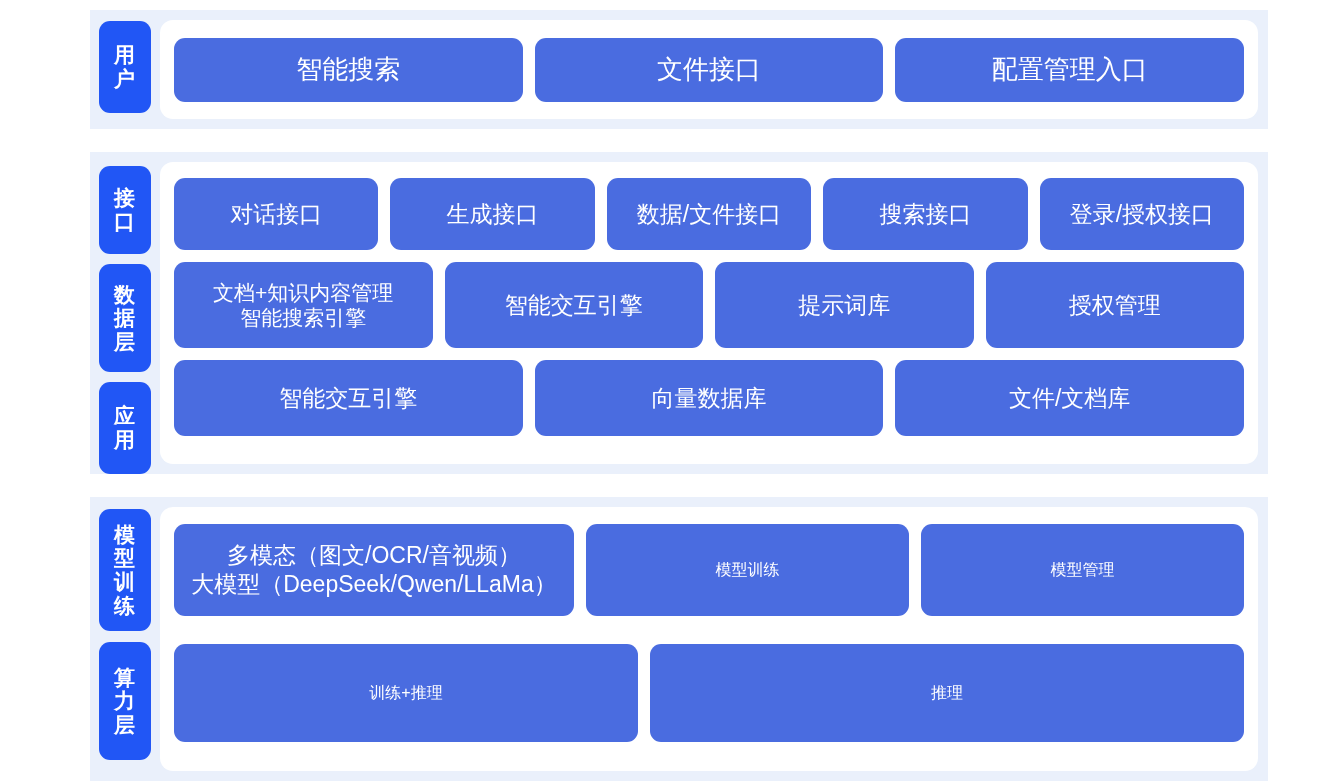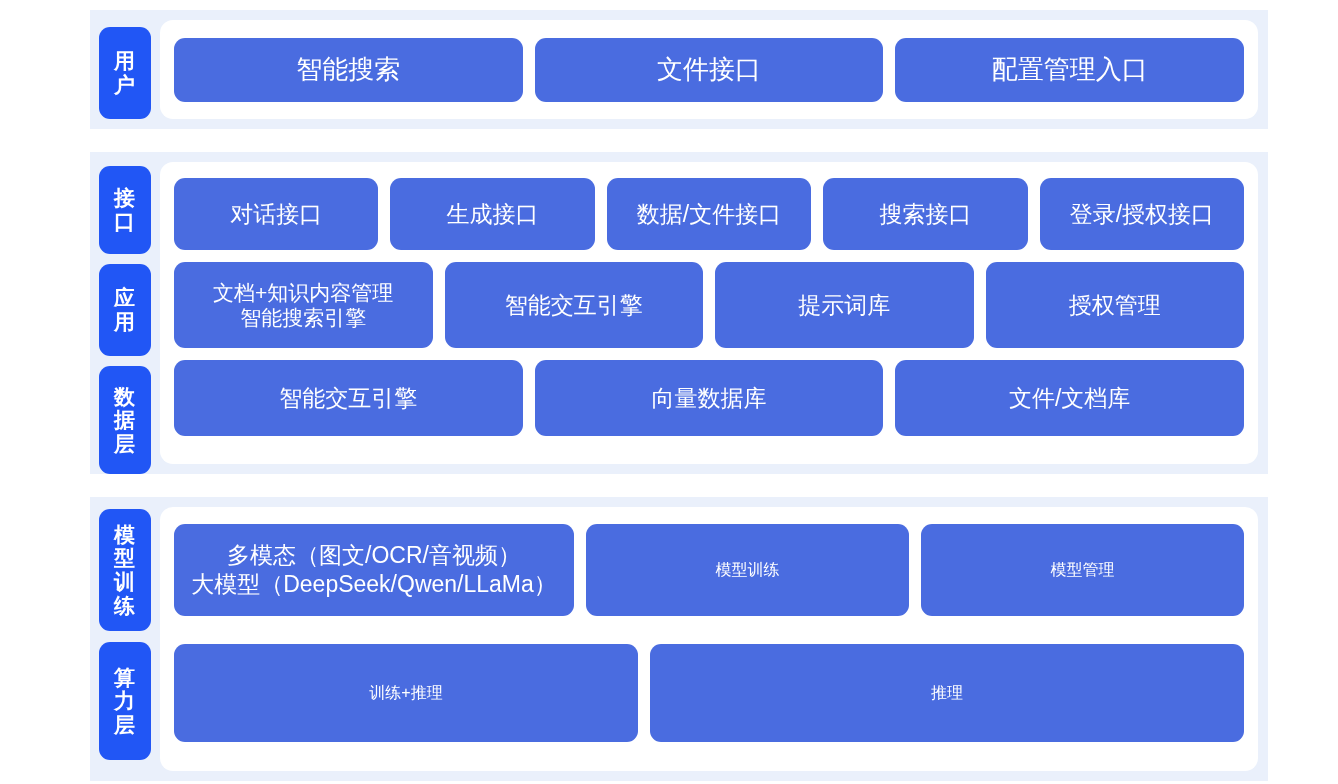--- a/index.html
+++ b/index.html
@@ -97,21 +97,21 @@
     box-sizing: border-box;
     padding: 6px 8px;
     white-space: pre-line;
   }
 
   
   #sec-user {
     top: 10px;
     height: 119px;
   }
-  #sec-user .section-tabs { padding-top: 17px; }
+  #sec-user .section-tabs { padding-top: 11px; }
   #sec-user .tab { height: 92px; }
   #sec-user .panel { height: 99px; margin-top: 10px; margin-bottom: 10px; }
   #sec-user .row { height: 64px; }
   #sec-user .box { flex: 1 1 0; font-size: 26px; }
 
   
   #sec-mid {
     top: 152px;
     height: 322px;
   }
@@ -189,25 +189,25 @@
         <div class="box box-config-entry">配置管理入口</div>
       </div>
     </div>
   </div>
 
   <div class="section" id="sec-mid">
     <div class="section-tabs">
       <div class="tab tab-interface">
         <span>接口</span>
       </div>
+      <div class="tab tab-data">
+        <span>数据层</span>
+      </div>
       <div class="tab tab-app">
         <span>应用</span>
-      </div>
-      <div class="tab tab-data">
-        <span>数据层</span>
       </div>
     </div>
     <div class="panel">
 
       <div class="row row-interface">
         <div class="box">对话接口</div>
         <div class="box">生成接口</div>
         <div class="box">数据/文件接口</div>
         <div class="box">搜索接口</div>
         <div class="box">登录/授权接口</div>

